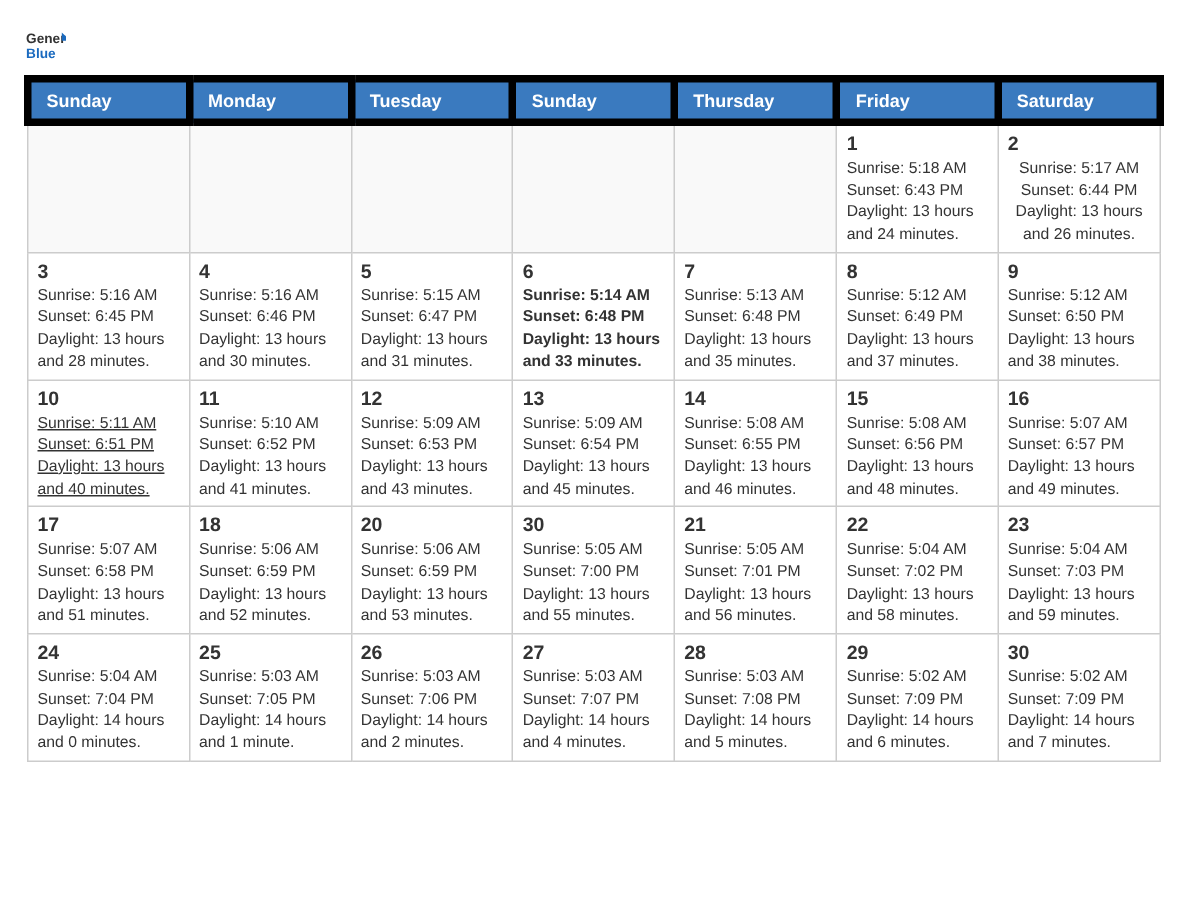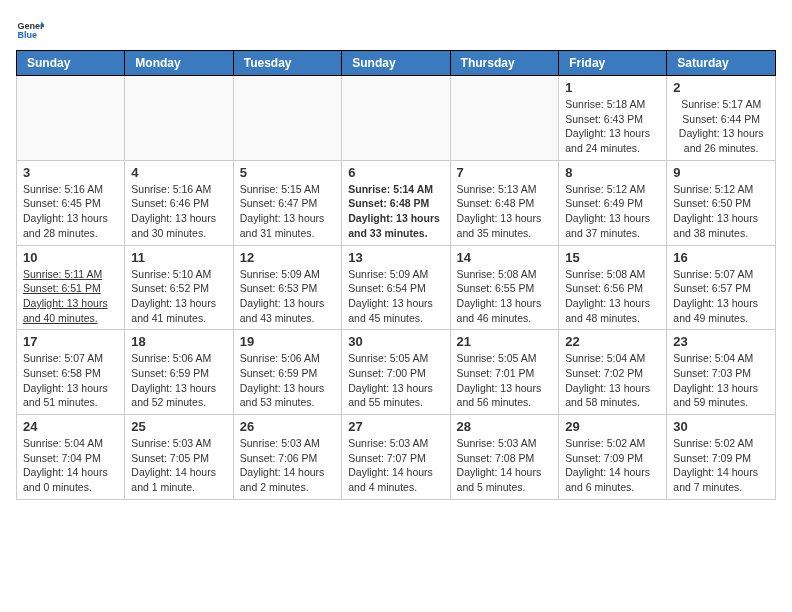--- a/index.html
+++ b/index.html
@@ -41,21 +41,21 @@
       width: 100%;
       border-collapse: collapse;
       margin-top: 6px;
     }
     .calendar th {
       background: #3a7abf;
       color: #fff;
       text-align: left;
       padding: 5px 10px;
       font-size: 12px;
-      border: 1px solid #000000;
+      border: 5px solid #000000;
     }
     .calendar td {
       vertical-align: top;
       border: 1px solid #ccc;
       padding: 4px 6px;
       width: 110px;
       min-height: 80px;
       background: #fff;
       font-size: 10.5px;
       color: #333;
@@ -236,21 +236,21 @@
 and 51 minutes.</div>
         </td>
         <td>
           <span class="day-num">18</span>
           <div class="day-info" style="white-space: pre-line;">Sunrise: 5:06 AM
 Sunset: 6:59 PM
 Daylight: 13 hours
 and 52 minutes.</div>
         </td>
         <td>
-          <span class="day-num">19</span>
+          <span class="day-num">20</span>
           <div class="day-info" style="white-space: pre-line;">Sunrise: 5:06 AM
 Sunset: 6:59 PM
 Daylight: 13 hours
 and 53 minutes.</div>
         </td>
         <td>
           <span class="day-num">30</span>
           <div class="day-info" style="white-space: pre-line;">Sunrise: 5:05 AM
 Sunset: 7:00 PM
 Daylight: 13 hours

